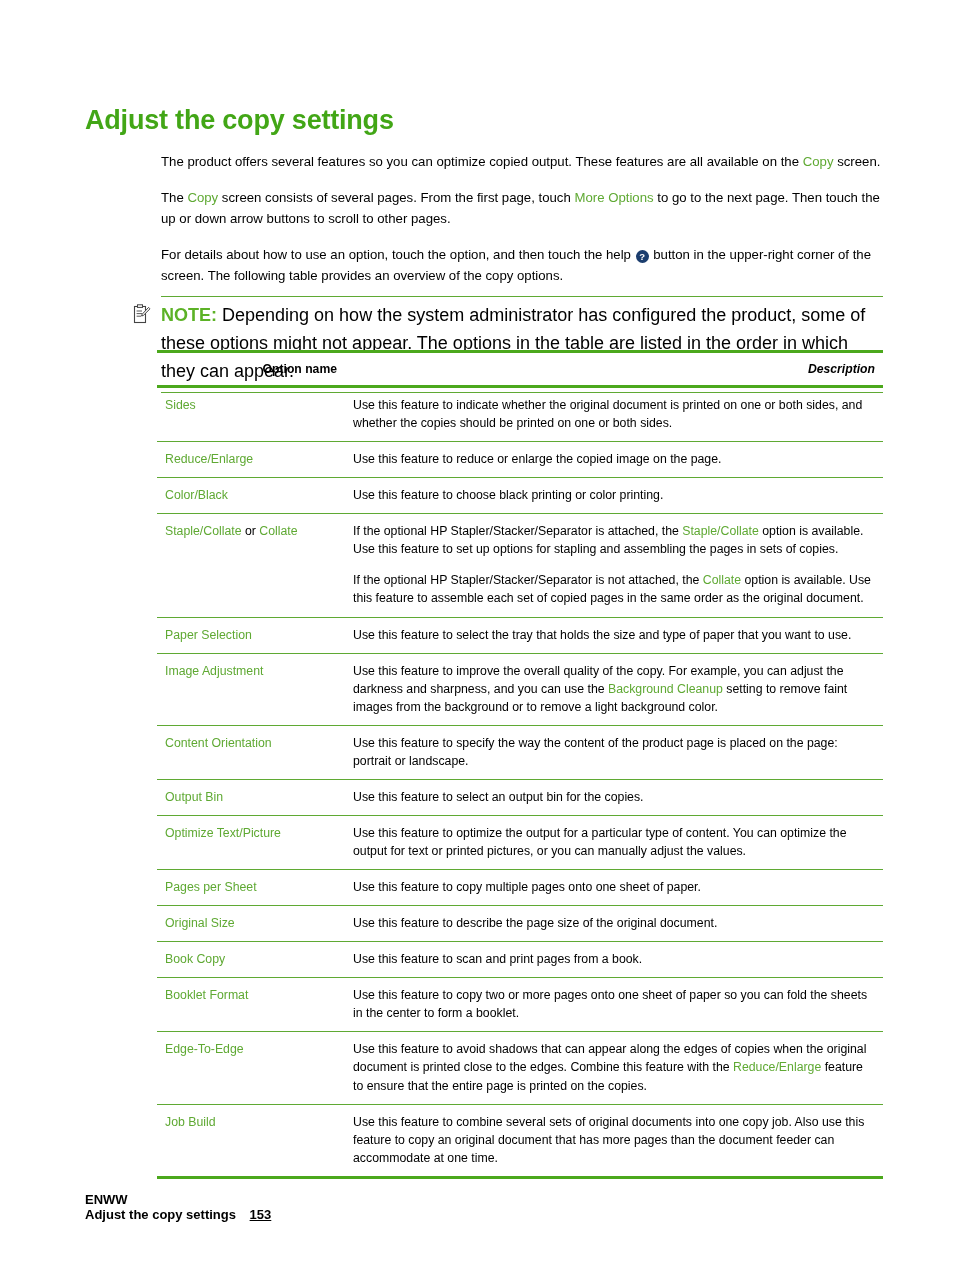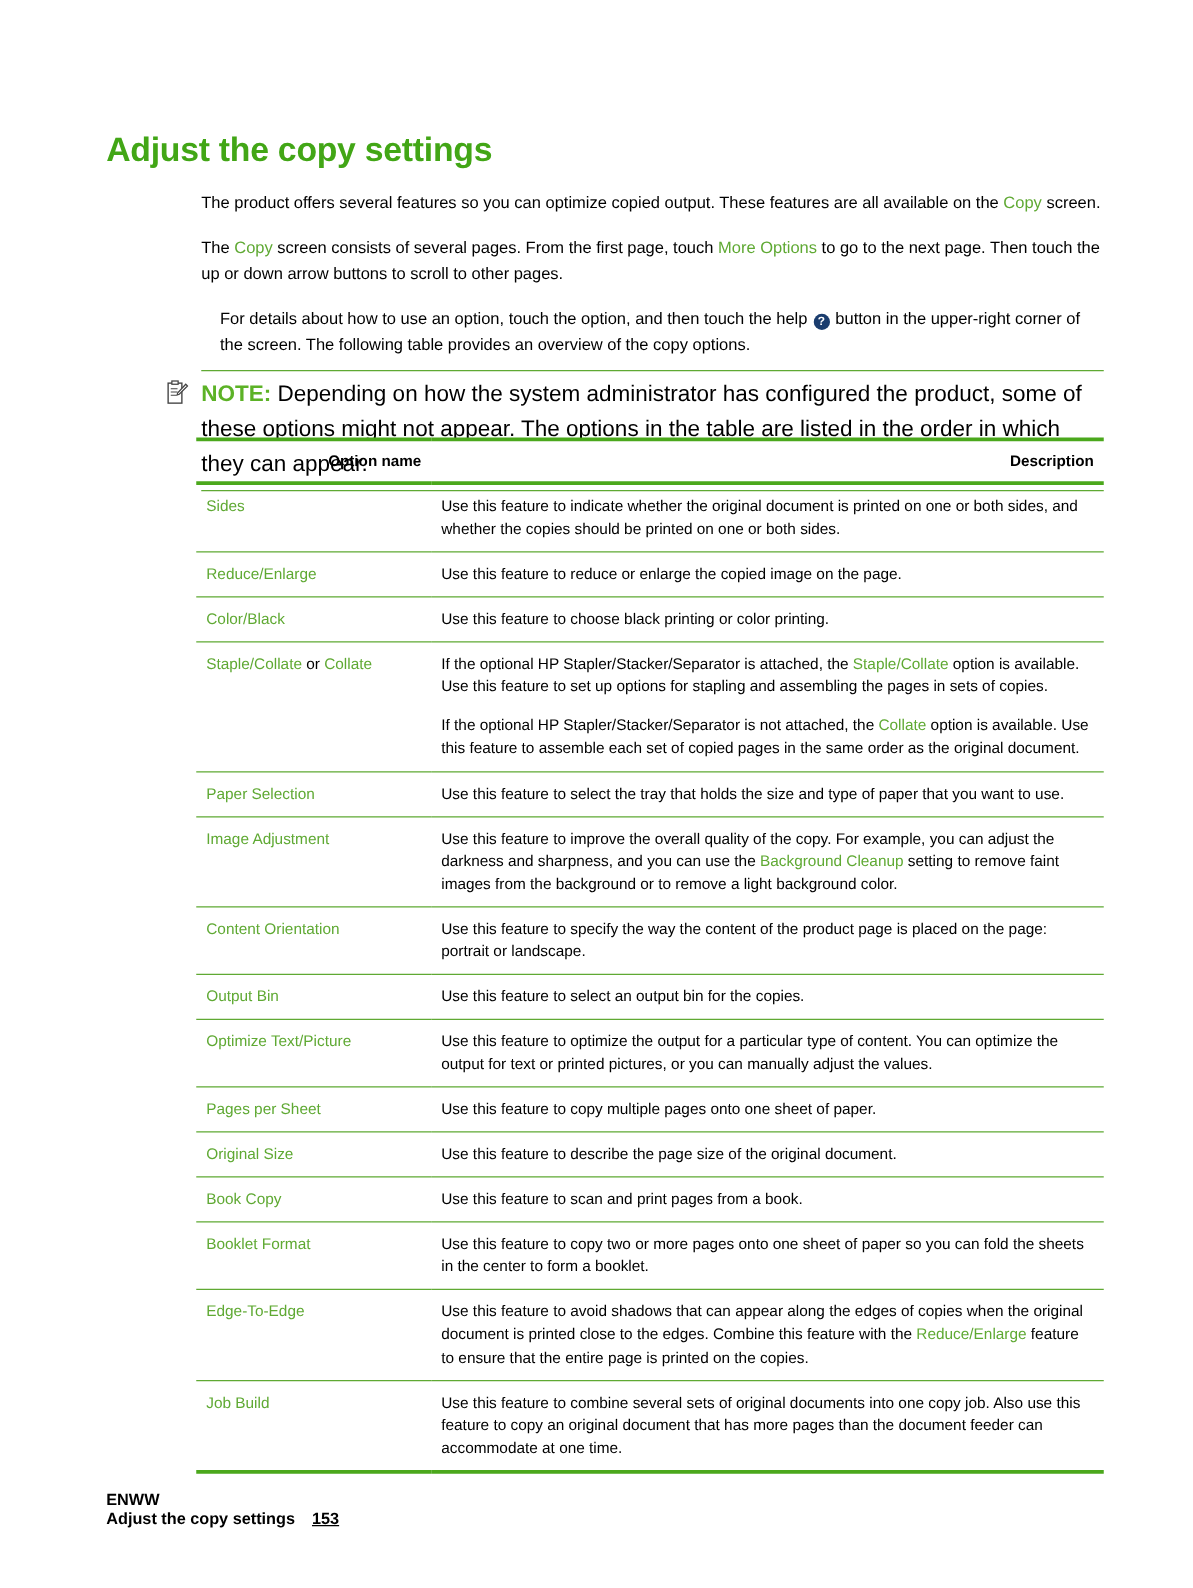--- a/index.html
+++ b/index.html
@@ -43,21 +43,21 @@
     width: 722px;
   }
 
   p.para {
     margin: 0 0 16px 0;
     font-size: 13.2px;
     line-height: 1.55;
     color: #000000;
     text-align: left;
   }
-  p.para:last-child { margin-bottom: 0; margin-left: 15px; }
+  p.para:last-child { margin-bottom: 0; }
 
   .ui {
     color: #5fa933;
   }
 
   
   .help-icon {
     display: inline-block;
     width: 13px;
     height: 13px;
@@ -123,21 +123,21 @@
   table.opt-table thead th {
     text-align: right;
     font-size: 12.2px;
     font-weight: bold;
     color: #000000;
     padding: 9px 8px 9px 8px;
     border-bottom: 3px solid #4ba81c;
     vertical-align: top;
   }
   table.opt-table thead th.th-opt { padding-left: 8px; }
-  table.opt-table thead th.th-desc { padding-left: 8px; }
+  table.opt-table thead th.th-desc { padding-left: 8px; font-style: italic; }
 
   table.opt-table tbody td {
     font-size: 12.3px;
     line-height: 1.47;
     padding: 8px 8px 9px 8px;
     vertical-align: top;
     border-bottom: 1.1px solid #5fa933;
   }
   table.opt-table tbody tr:last-child td {
     border-bottom: none;

